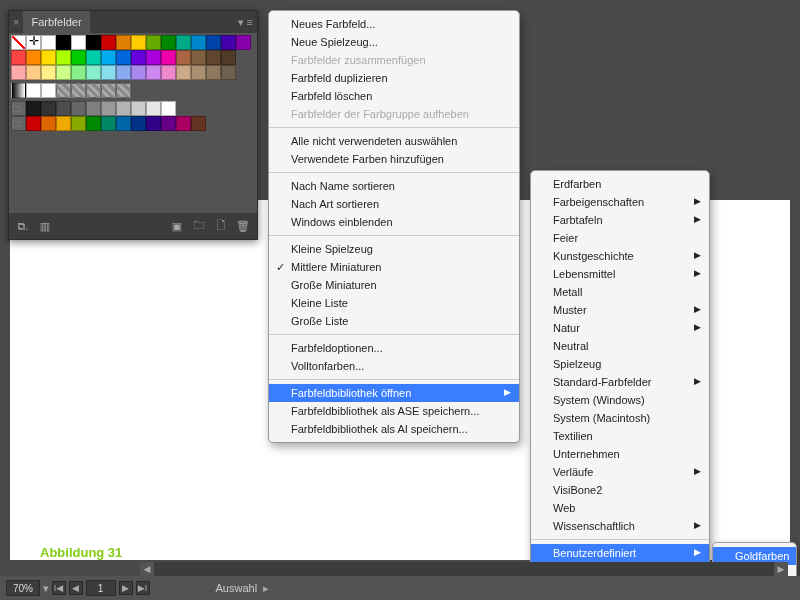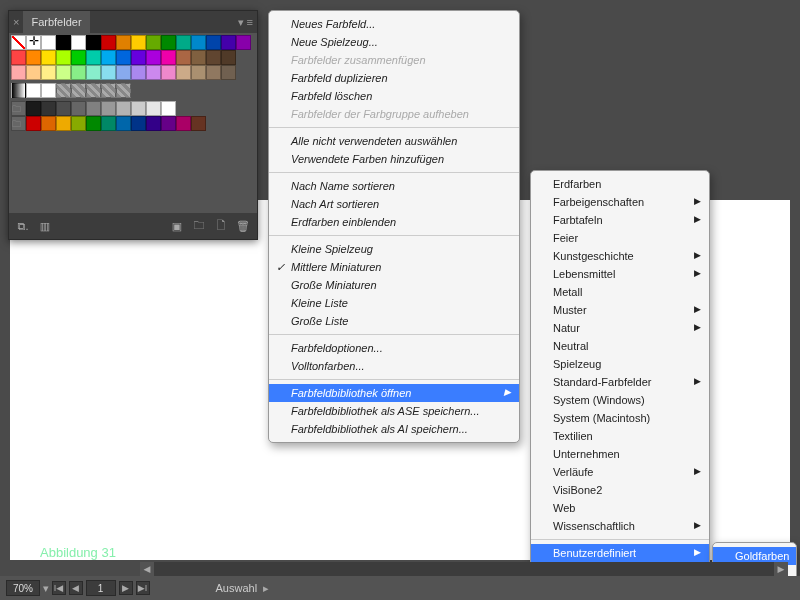--- a/index.html
+++ b/index.html
@@ -22,29 +22,29 @@
 .panel-footer{display:flex;gap:6px;padding:4px 6px;background:#3c3c3c;height:26px;align-items:center;}
 .ft-icon{width:16px;height:14px;color:#aaa;display:flex;align-items:center;justify-content:center;cursor:pointer;}
 .ft-spacer{flex:1;}
 .menu{position:absolute;background:#f5f5f5;border:1px solid #999;border-radius:5px;box-shadow:2px 4px 10px rgba(0,0,0,.35);padding:4px 0;color:#222;}
 .menu-item{padding:3px 20px 3px 22px;white-space:nowrap;cursor:default;position:relative;}
 .menu-item.disabled{color:#aaa;}
 .menu-item.highlighted{background:#3a7dff;color:#fff;}
 .menu-item.checked::before{content:"✓";position:absolute;left:7px;}
 .menu-sep{height:1px;background:#ccc;margin:4px 0;}
 .menu-item .arrow{position:absolute;right:8px;}
-.menu1{left:268px;top:10px;width:252px;font-style:italic;}
+.menu1{left:268px;top:10px;width:252px;}
 .menu2{left:530px;top:170px;width:180px;}
 .menu3{left:712px;top:542px;width:85px;}
 .statusbar{position:absolute;left:0;bottom:0;width:800px;height:24px;background:#535353;display:flex;align-items:center;color:#ccc;}
 .zoom{display:flex;align-items:center;gap:3px;padding:0 6px;}
 .zoom input{width:34px;background:#3c3c3c;border:1px solid #2a2a2a;color:#ddd;text-align:center;height:16px;font-size:10px;}
 .navbtn{width:14px;height:14px;background:#3c3c3c;border:1px solid #2a2a2a;color:#aaa;display:flex;align-items:center;justify-content:center;font-size:9px;}
 .status-text{margin-left:60px;}
-.caption{position:absolute;left:40px;bottom:40px;color:#86efac;font-size:13px;font-weight:normal;margin-top:24px;}
+.caption{position:absolute;left:40px;bottom:40px;color:#84cc16;font-size:13px;font-weight:bold;margin-top:24px;}
 .scrollbar-bottom{position:absolute;right:12px;bottom:24px;left:140px;height:14px;background:#3c3c3c;display:flex;}
 .sb-arrow{width:14px;height:14px;background:#535353;color:#aaa;display:flex;align-items:center;justify-content:center;font-size:9px;}
 .sb-track{flex:1;background:#3c3c3c;}
 </style>
 </head>
 <body>
 
 <div class="canvas-area">
   <div class="artboard"></div>
 </div>
@@ -167,21 +167,21 @@
     <div class="menu-item disabled">Farbfelder zusammenfügen</div>
     <div class="menu-item">Farbfeld duplizieren</div>
     <div class="menu-item">Farbfeld löschen</div>
     <div class="menu-item disabled">Farbfelder der Farbgruppe aufheben</div>
     <div class="menu-sep"></div>
     <div class="menu-item">Alle nicht verwendeten auswählen</div>
     <div class="menu-item">Verwendete Farben hinzufügen</div>
     <div class="menu-sep"></div>
     <div class="menu-item">Nach Name sortieren</div>
     <div class="menu-item">Nach Art sortieren</div>
-    <div class="menu-item">Erdfarben einblenden</div>
+    <div class="menu-item">Windows einblenden</div>
     <div class="menu-sep"></div>
     <div class="menu-item">Kleine Spielzeug</div>
     <div class="menu-item checked">Mittlere Miniaturen</div>
     <div class="menu-item">Große Miniaturen</div>
     <div class="menu-item">Kleine Liste</div>
     <div class="menu-item">Große Liste</div>
     <div class="menu-sep"></div>
     <div class="menu-item">Farbfeldoptionen...</div>
     <div class="menu-item">Volltonfarben...</div>
     <div class="menu-sep"></div>

